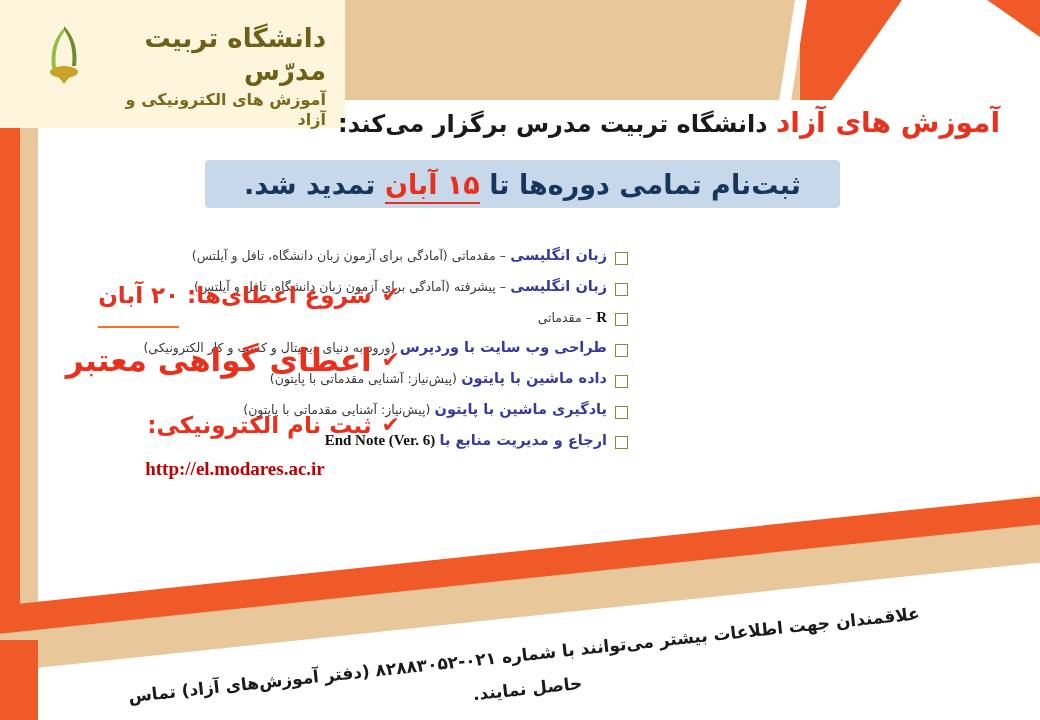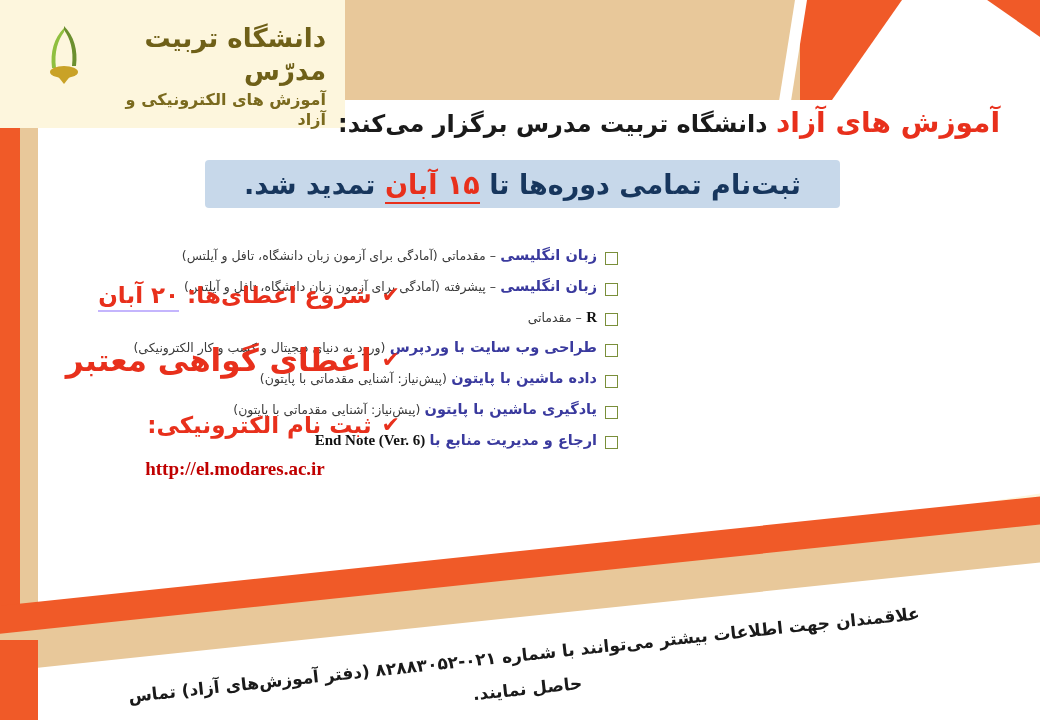--- a/index.html
+++ b/index.html
@@ -174,21 +174,21 @@
   }
   .banner-text .hi {
     color: #e8301c;
     border-bottom: 2px solid #e8301c;
     padding-bottom: 2px;
   }
 
   
   .course-list {
     position: absolute;
-    right: 422px; top: 246px;
+    right: 412px; top: 246px;
     width: 560px;
     direction: rtl;
   }
   .course-row {
     display: flex;
     flex-direction: row;
     align-items: baseline;
     justify-content: flex-start;
     margin-bottom: 11px;
     gap: 8px;
@@ -248,22 +248,22 @@
     font-weight: bold;
     line-height: 1;
   }
   .hl-text {
     font-size: 23px;
     font-weight: bold;
     color: #e8301c;
     white-space: nowrap;
   }
   .hl-text .u {
-    border-bottom: 2px solid #c4b5fd;
-    padding-bottom: 2px;
+    border-bottom: 2px solid #f97316;
+    padding-bottom: 18px;
   }
   .hl-text.big { font-size: 31px; }
   .url {
     margin-top: -14px;
     text-align: center;
     font-family: "Liberation Serif", "DejaVu Serif", serif;
     font-weight: bold;
     font-size: 19px;
     color: #c00000;
     direction: ltr;

